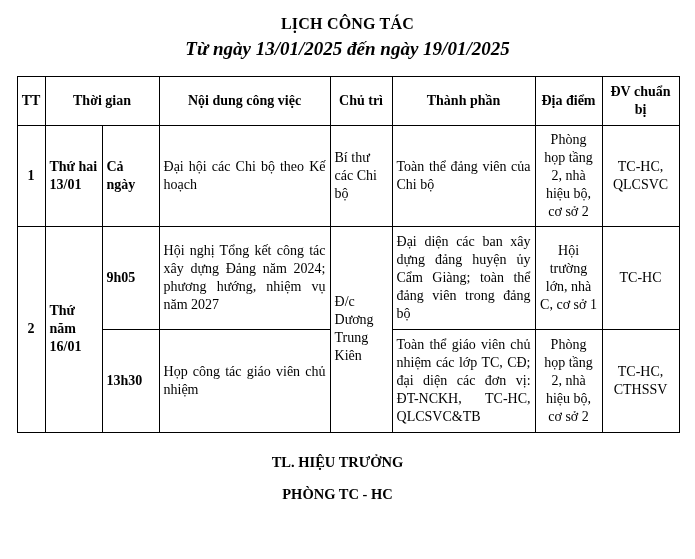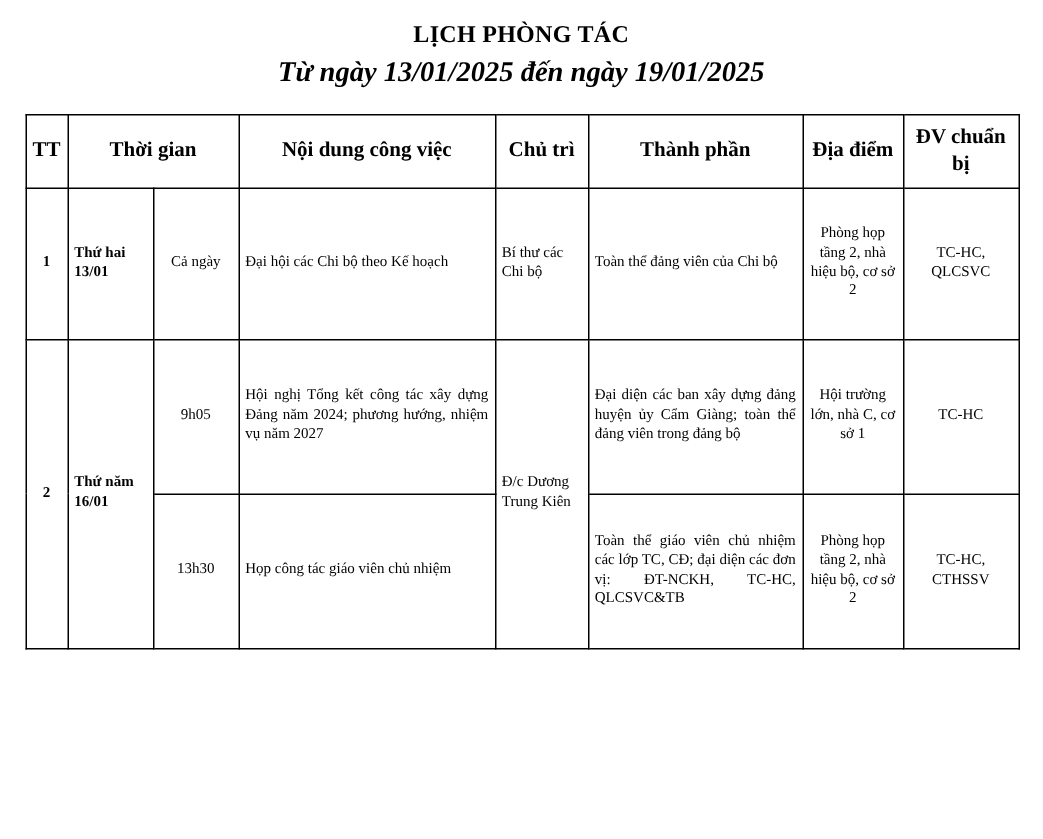--- a/index.html
+++ b/index.html
@@ -48,21 +48,21 @@
   table.schedule {
     border-collapse: collapse;
     width: 662px;
     table-layout: fixed;
   }
   table.schedule th,
   table.schedule td {
     border: 1px solid #000000;
     padding: 3px 4px;
     vertical-align: middle;
-    font-size: 10px;
+    font-size: 14px;
     line-height: 1.28;
   }
   table.schedule thead th {
     font-weight: bold;
     text-align: center;
     font-size: 14px;
     height: 44px;
     padding: 2px 3px;
   }
 
@@ -80,22 +80,22 @@
     font-weight: bold;
     font-size: 14px;
   }
   td.day-cell {
     text-align: left;
     font-weight: bold;
     font-size: 14px;
     line-height: 1.3;
   }
   td.time-cell {
-    text-align: center;
-    font-weight: normal;
+    text-align: left;
+    font-weight: bold;
     font-size: 14px;
   }
   td.content-cell {
     text-align: justify;
     text-justify: inter-word;
     vertical-align: middle;
     padding-left: 6px;
     padding-right: 6px;
   }
   td.chair-cell {
@@ -146,21 +146,21 @@
     width: 300px;
     text-align: center;
   }
 </style>
 </head>
 <body>
 
 <div class="page">
 
   <div class="doc-header">
-    <div class="doc-title">LỊCH PHÒNG TÁC</div>
+    <div class="doc-title">LỊCH CÔNG TÁC</div>
     <div class="doc-subtitle">Từ ngày 13/01/2025 đến ngày 19/01/2025</div>
   </div>
 
   <div class="table-wrap">
     <table class="schedule">
       <colgroup>
         <col class="c-tt">
         <col class="c-day">
         <col class="c-time">
         <col class="c-content">
@@ -207,14 +207,22 @@
           <td class="time-cell">13h30</td>
           <td class="content-cell">Họp công tác giáo viên chủ nhiệm</td>
           <td class="attend-cell">Toàn thể giáo viên chủ nhiệm các lớp TC, CĐ; đại diện các đơn vị: ĐT-NCKH, TC-HC, QLCSVC&amp;TB</td>
           <td class="place-cell">Phòng họp tầng 2, nhà hiệu bộ, cơ sở 2</td>
           <td class="prep-cell">TC-HC, CTHSSV</td>
         </tr>
       </tbody>
     </table>
   </div>
 
+  <div class="signature">
+    <div class="sig-line">
+      <span class="sig-inner">TL. HIỆU TRƯỞNG</span>
+    </div>
+    <div class="sig-line second">
+      <span class="sig-inner">PHÒNG TC - HC</span>
+    </div>
+  </div>
 
 </div>
 
 </body></html>

